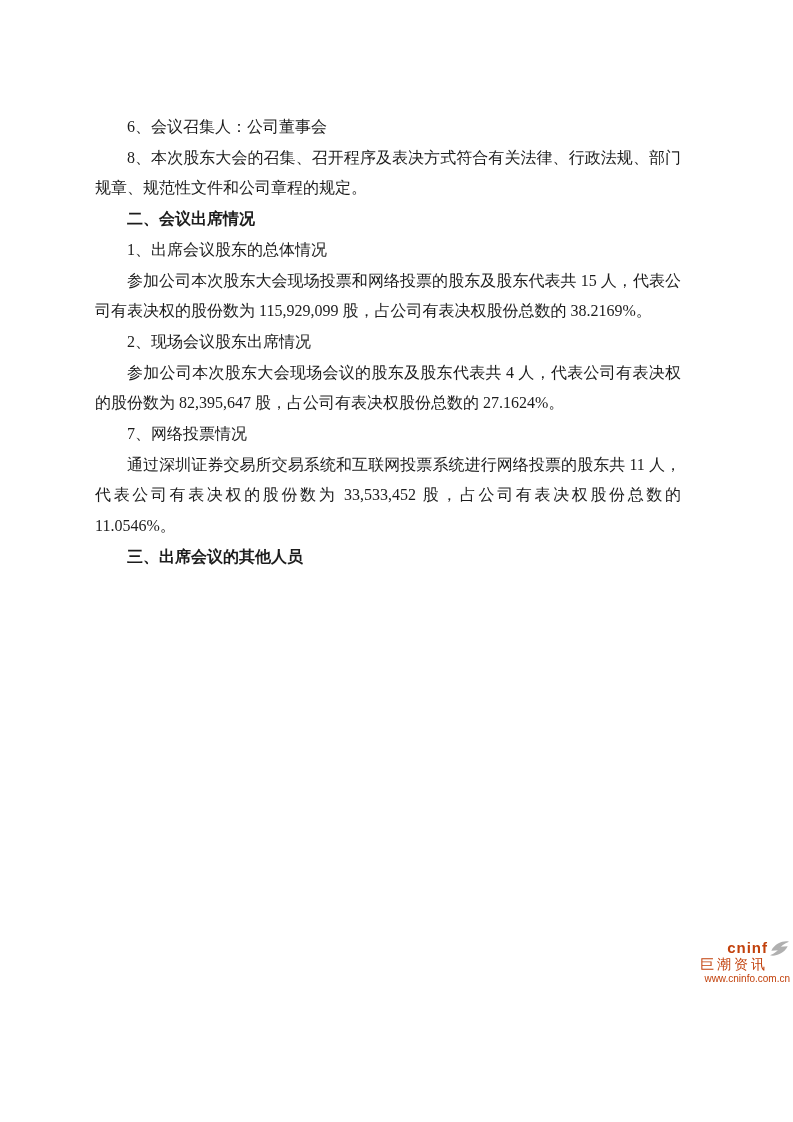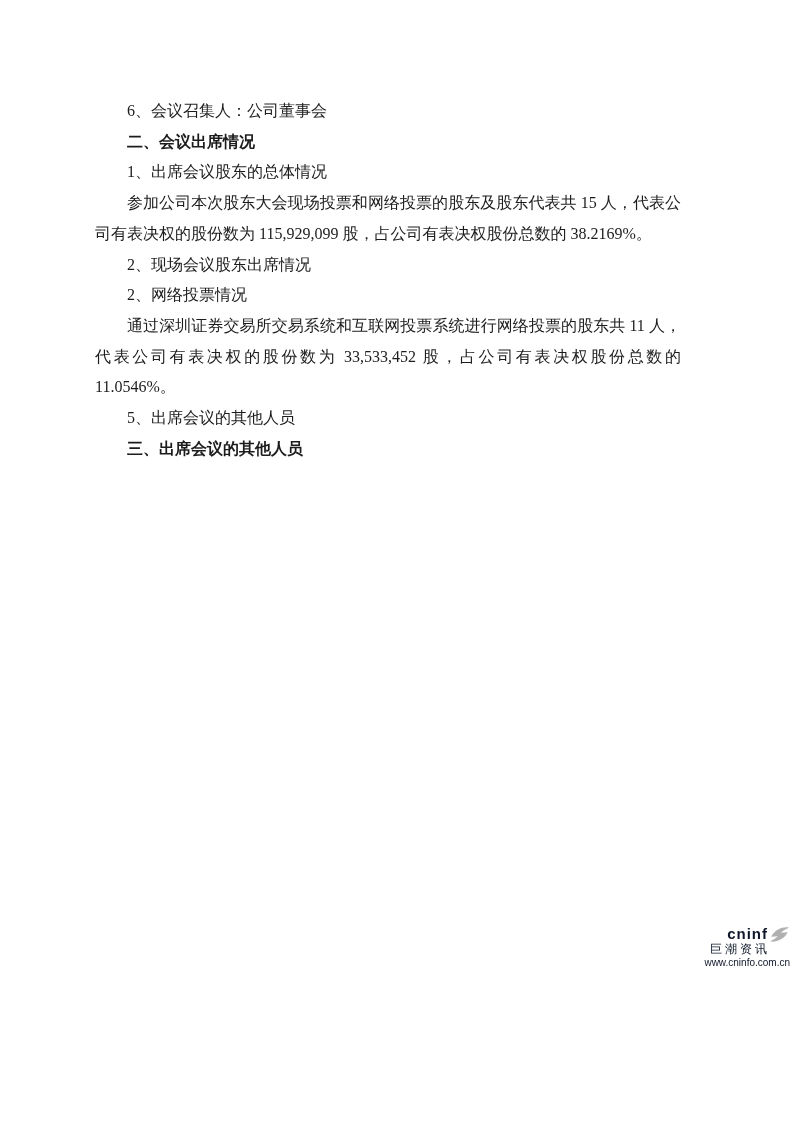--- a/index.html
+++ b/index.html
@@ -8,20 +8,21 @@
     background: #ffffff;
   }
   .page {
     position: relative;
     width: 793px;
     height: 978px;
     background: #ffffff;
     overflow: hidden;
     font-family: "Liberation Serif", "DejaVu Serif", serif;
     color: #1c1c1c;
+    margin-top: 16px;
   }
   .doc {
     position: absolute;
     left: 95px;
     top: 96px;
     width: 586px;
     font-size: 16px;
     line-height: 30.7px;
     text-align: justify;
     text-justify: inter-character;
@@ -33,70 +34,71 @@
   }
   .doc p.heading {
     font-weight: bold;
   }
   
   .cninfo {
     position: absolute;
     right: 3px;
     bottom: 10px;
     width: 92px;
-    color: #0f172a;
+    color: #c2410c;
     font-family: "Liberation Sans", "DejaVu Sans", sans-serif;
     line-height: 1.1;
   }
   .cninfo .row1 {
     display: flex;
     align-items: center;
     justify-content: flex-end;
     gap: 1px;
   }
   .cninfo .wordmark {
     font-weight: bold;
     font-size: 15px;
     letter-spacing: 1px;
   }
   .cninfo .swirl {
     width: 21px;
     height: 19px;
     display: block;
   }
   .cninfo .cn {
-    font-size: 12px;
+    font-size: 14px;
     letter-spacing: 3px;
-    text-align: right;
+    text-align: center;
     padding-right: 20px;
     margin-top: -1px;
     white-space: nowrap;
     font-family: Liberation Serif, serif;
   }
   .cninfo .url {
     font-size: 10px;
     text-align: right;
     white-space: nowrap;
     margin-top: 1px;
   }
 </style>
 </head>
 <body>
 
 <div class="page">
 
   <div class="doc">
     <p>6、会议召集人：公司董事会</p>
+    <p>8、本次股东大会的召集、召开程序及表决方式符合有关法律、行政法规、部门规章、规范性文件和公司章程的规定。</p>
     <p class="heading">二、会议出席情况</p>
     <p>1、出席会议股东的总体情况</p>
     <p>参加公司本次股东大会现场投票和网络投票的股东及股东代表共 15 人，代表公司有表决权的股份数为 115,929,099 股，占公司有表决权股份总数的 38.2169%。</p>
     <p>2、现场会议股东出席情况</p>
-    <p>2、网络投票情况</p>
+    <p>参加公司本次股东大会现场会议的股东及股东代表共 4 人，代表公司有表决权的股份数为 82,395,647 股，占公司有表决权股份总数的 27.1624%。</p>
+    <p>7、网络投票情况</p>
     <p>通过深圳证券交易所交易系统和互联网投票系统进行网络投票的股东共 11 人，代表公司有表决权的股份数为 33,533,452 股，占公司有表决权股份总数的 11.0546%。</p>
-    <p>5、出席会议的其他人员</p>
     <p class="heading">三、出席会议的其他人员</p>
   </div>
 
   <div class="cninfo">
     <div class="row1">
       <span class="wordmark">cninf</span>
       <svg class="swirl" viewBox="0 0 24 22" aria-hidden="true">
         <path d="M2.5 13.5 C7 4.5 17.5 1.5 23 3.2 C17.5 5.5 13.5 8 11 13 Z" fill="#b0b0b0"></path>
         <path d="M21.5 8.5 C17 17.5 6.5 20.5 1 18.8 C6.5 16.5 10.5 14 13 9 Z" fill="#b0b0b0"></path>
       </svg>

